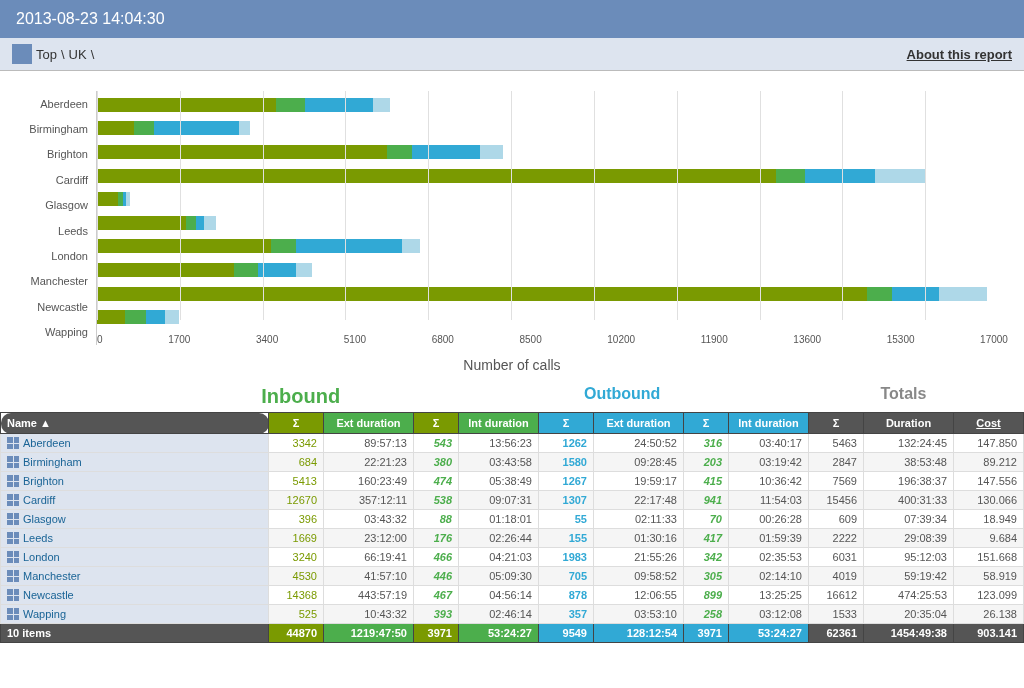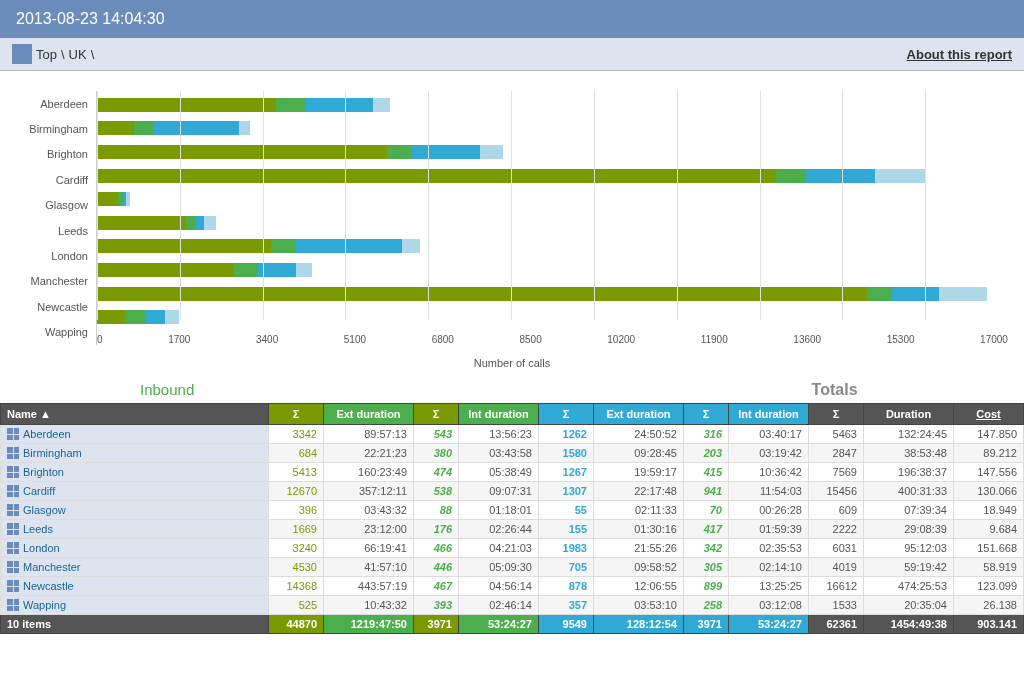--- a/index.html
+++ b/index.html
@@ -95,40 +95,41 @@
     .x-axis-labels {
       display: flex;
       justify-content: space-between;
       padding: 3px 0 0 0;
       font-size: 10px;
       color: #555;
     }
 
     .x-axis-title {
       text-align: center;
-      font-size: 11px;
+      font-size: 14px;
       color: #555;
       padding: 2px 0 8px 0;
     }
 
     .section-headers {
       display: flex;
       margin: 0 0 0 0;
     }
 
     .section-header-name {
       width: 140px;
       min-width: 140px;
     }
 
     .section-header-inbound {
       flex: 1;
+      text-align: center;
       color: #4cae4c;
-      font-size: 15px;
-      font-weight: normal;
+      font-size: 20px;
+      font-weight: bold;
       padding: 4px 0;
     }
 
     .section-header-outbound {
       flex: 1;
       text-align: center;
       color: #31a9d5;
       font-size: 16px;
       font-weight: bold;
       padding: 4px 0;
@@ -382,29 +383,30 @@
     </div>
   </div>
   <div class="x-axis-title">Number of calls</div>
 </div>
 
 <div class="section-headers">
   <div class="section-header-name"></div>
 
   <div class="section-header-inbound" style="flex: 2;">Inbound</div>
 
+  <div class="section-header-outbound" style="flex: 2;">Outbound</div>
 
   <div class="section-header-totals" style="flex: 1.5;">Totals</div>
 </div>
 
 <div>
 <table>
   <thead>
     <tr>
-      <th style="background:#555; min-width:140px;">Name ▲</th>
+      <th style="background:#555; min-width:140px;border-radius:10px;">Name ▲</th>
       <th class="sum-col" style="width:55px;">Σ</th>
       <th class="dur-col" style="width:90px;">Ext duration</th>
       <th class="sum-col" style="width:45px;">Σ</th>
       <th class="dur-col" style="width:80px;">Int duration</th>
       <th class="sum-col-out" style="width:55px;">Σ</th>
       <th class="dur-col-out" style="width:90px;">Ext duration</th>
       <th class="sum-col-out" style="width:45px;">Σ</th>
       <th class="dur-col-out" style="width:80px;">Int duration</th>
       <th style="width:55px; text-align:center;">Σ</th>
       <th style="width:90px; text-align:center;">Duration</th>

